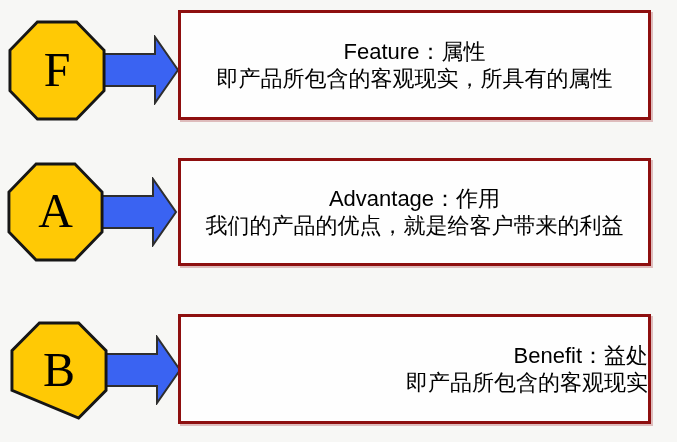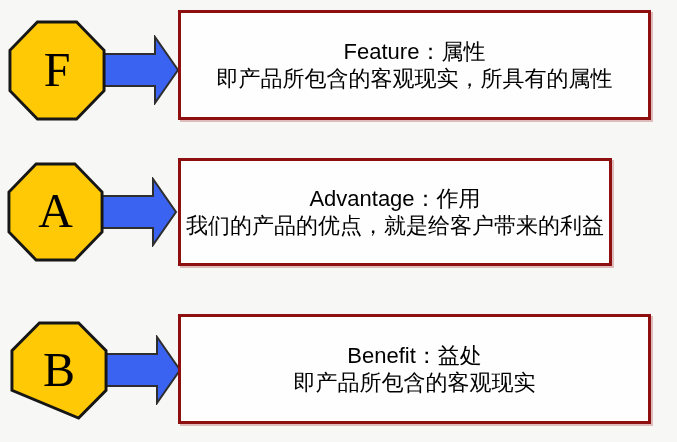--- a/index.html
+++ b/index.html
@@ -41,25 +41,25 @@
     white-space:nowrap;
   }
 
   
   .row1 .octagon{left:8px;top:20px;width:98px;height:101px;}
   .row1 .arrow{left:98px;top:35px;}
   .row1 .textbox{left:178px;top:10px;width:473px;height:110px;}
 
   .row2 .octagon{left:7px;top:162px;width:97px;height:100px;}
   .row2 .arrow{left:96px;top:177px;}
-  .row2 .textbox{left:178px;top:158px;width:434px;height:108px;text-align:center;}
+  .row2 .textbox{left:178px;top:158px;width:473px;height:108px;text-align:center;}
 
   .row3 .octagon{left:10px;top:321px;width:98px;height:99px;}
   .row3 .arrow{left:100px;top:335px;}
-  .row3 .textbox{left:178px;top:314px;width:473px;height:110px;}
+  .row3 .textbox{left:178px;top:314px;width:473px;height:110px;align-items:flex-end;}
 </style>
 </head>
 <body>
 
 <div class="stage">
 
   <section class="row row1">
     <div class="octagon">
       <svg viewBox="0 0 100 100" preserveAspectRatio="none">
         <polygon points="30,2 70,2 98,30 98,70 70,98 30,98 2,70 2,30"></polygon>

